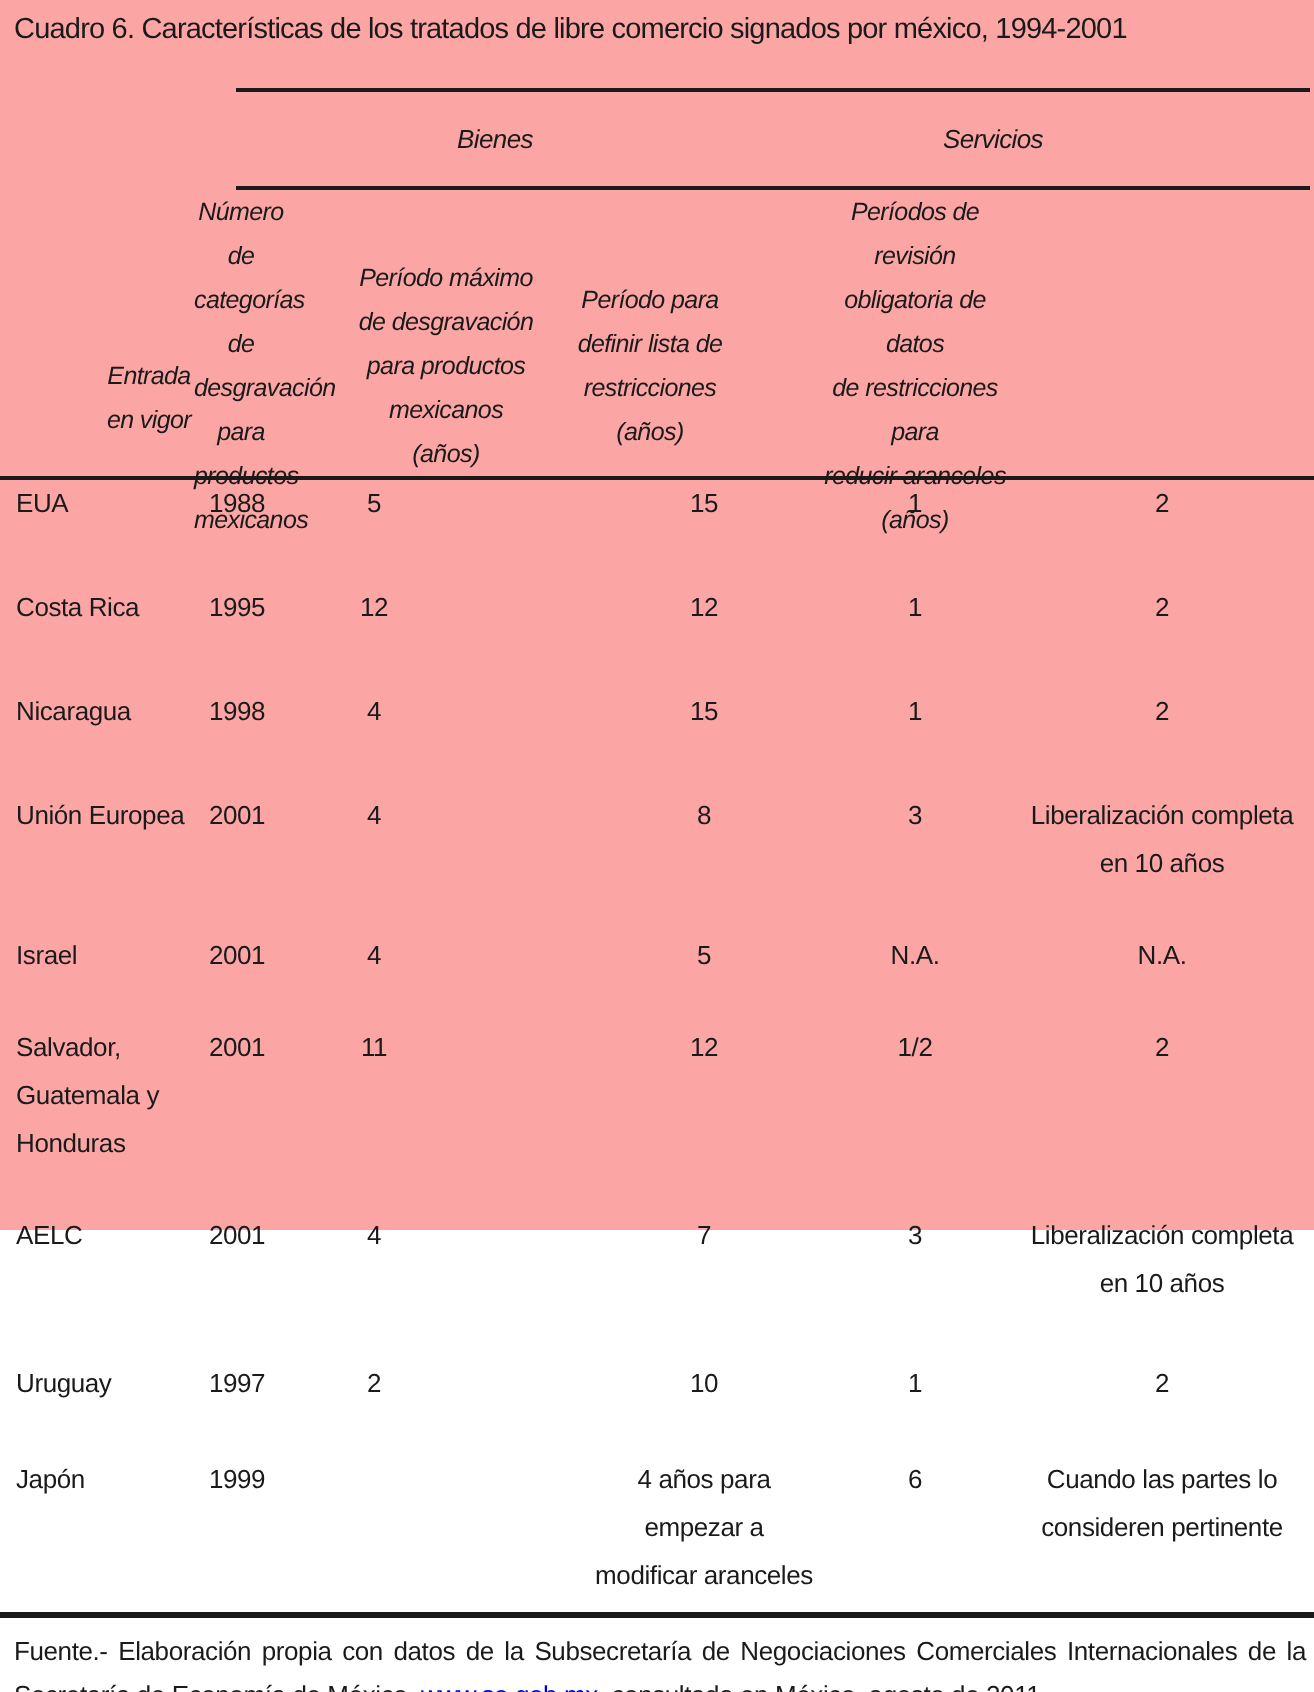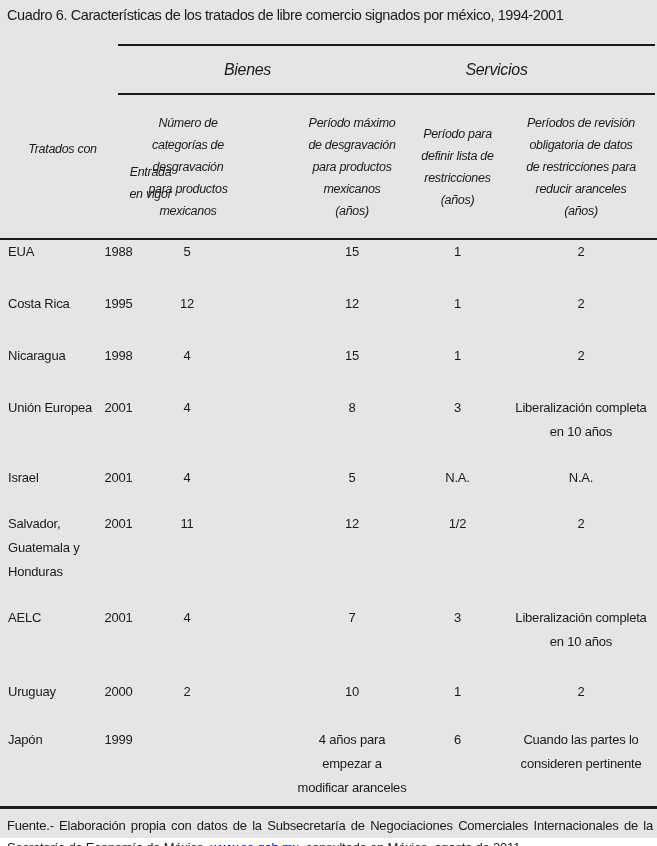--- a/index.html
+++ b/index.html
@@ -3,21 +3,21 @@
 <meta charset="utf-8">
 <style>
   * { margin: 0; padding: 0; box-sizing: border-box; }
   html, body { background: #ffffff; }
   body {
     width: 657px; height: 846px;
     font-family: "Liberation Sans", sans-serif;
     color: #1a1a1a;
     overflow: hidden;
   }
-  .page { position: relative; width: 657px; height: 838px; background: #e5e5e5; }
+  .page { position: relative; width: 657px; height: 615px; background: #fca5a5; }
 
   .title {
     padding: 7px 0 0 7px;
     font-size: 14.5px;
     letter-spacing: -0.4px;
     white-space: nowrap;
   }
 
   
   .rule { background: #1a1a1a; }
@@ -29,21 +29,21 @@
 
   
   .group-row {
     display: grid;
     grid-template-columns: 105px 305px 247px;
     height: 47px;
     align-items: center;
   }
   .group-row .gcell { text-align: center; position: relative; }
   .ital { font-style: italic; }
-  .glabel { font-size: 16px; letter-spacing: -0.3px; position: relative; }
+  .glabel { font-size: 13px; letter-spacing: -0.3px; position: relative; }
   .shift-b { left: -10px; }
   .shift-s { left: -37px; }
 
   
   .header-row {
     display: grid;
     grid-template-columns: 105px 47px 88px 170px 95px 152px;
     height: 143px;
     align-items: center;
   }
@@ -120,21 +120,20 @@
       <span class="glabel ital shift-b">Bienes</span>
     </div>
     <div class="gcell">
       <span class="glabel ital shift-s">Servicios</span>
     </div>
   </div>
 
   <div class="rule rule-groups"></div>
 
   <div class="header-row">
-    <div class="hcell h1">Tratados con</div>
     <div class="hcell h2">Entrada
 en vigor</div>
     <div class="hcell h3">Número de
 categorías de
 desgravación
 para productos
 mexicanos</div>
     <div class="hcell h4">Período máximo
 de desgravación
 para productos
@@ -217,21 +216,21 @@
       <div class="cell c2">2001</div>
       <div class="cell c3">4</div>
       <div class="cell c4">7</div>
       <div class="cell">3</div>
       <div class="cell">Liberalización completa
 en 10 años</div>
     </div>
 
     <div class="trow r8">
       <div class="cell c1">Uruguay</div>
-      <div class="cell c2">2000</div>
+      <div class="cell c2">1997</div>
       <div class="cell c3">2</div>
       <div class="cell c4">10</div>
       <div class="cell">1</div>
       <div class="cell">2</div>
     </div>
 
     <div class="trow r9">
       <div class="cell c1">Japón</div>
       <div class="cell c2">1999</div>
       <div class="cell c3"></div>

